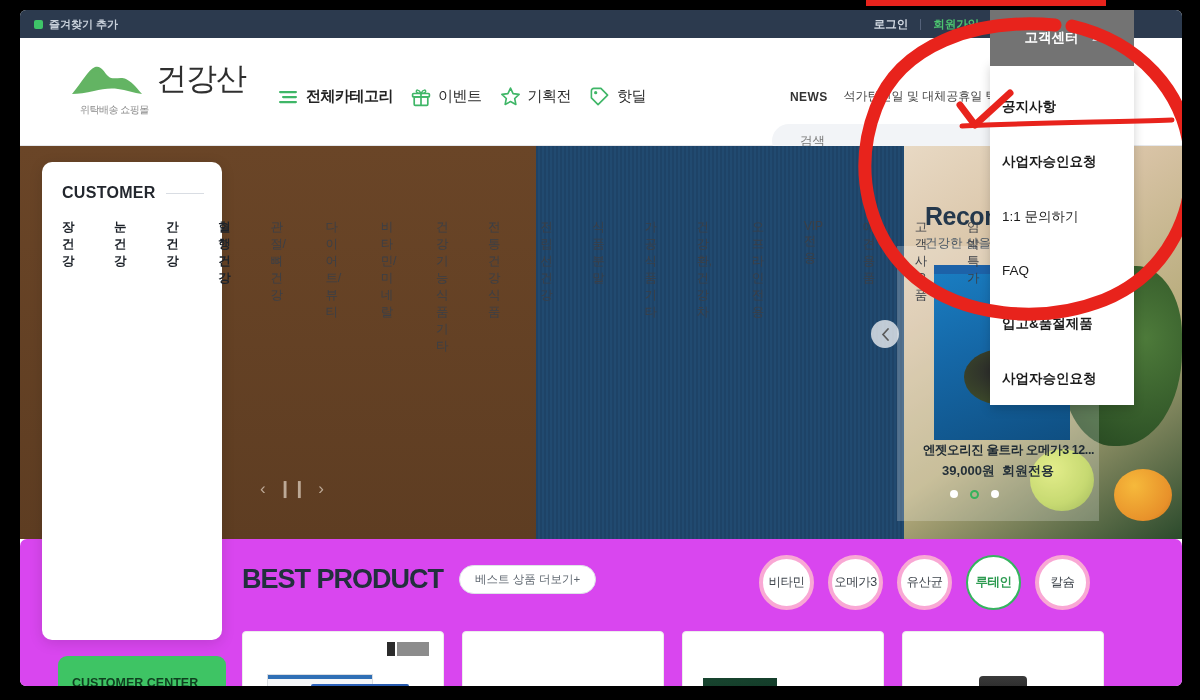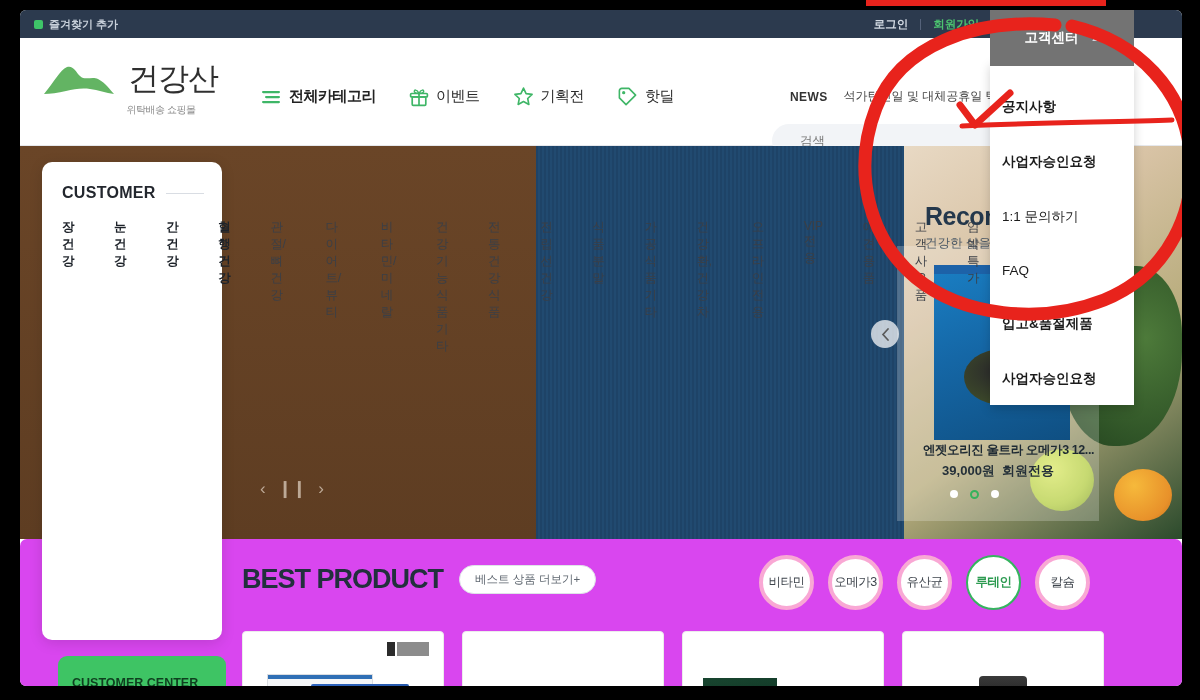--- a/index.html
+++ b/index.html
@@ -60,26 +60,26 @@
     padding: 7px 12px; font-size: 13.5px; color: #1c1c1c;
     font-weight: bold; white-space: nowrap; margin-top: 23px;
   }
   .cc-menu .mi.thin { font-weight: normal; }
 
   
   .header {
     position: absolute; left: 0; top: 28px; width: 1162px; height: 108px;
     background: #fff; border-bottom: 1px solid #e6e8ec;
   }
-  .logo { position: absolute; left: 20px; top: 20px; width: 230px; text-align: center; }
+  .logo { position: absolute; left: 48px; top: 20px; width: 230px; }
   .logo-row { display:flex; align-items:flex-end; gap: 10px; }
   .logo-name { font-size: 31px; color: #2f2f2f; font-weight: normal; letter-spacing: -1px; }
   .logo-tag { margin-top: 3px; margin-left: 12px; font-size: 10px; color: #8c8c8c; letter-spacing: -0.5px;}
 
-  .mainnav { position: absolute; left: 242px; top: 48px; display: flex; align-items: center; gap: 33px; }
+  .mainnav { position: absolute; left: 259px; top: 48px; display: flex; align-items: center; gap: 18px; }
   .nav-item { display: flex; align-items: center; gap: 7px; font-size: 15px; color: #222; font-weight: bold; letter-spacing:-0.5px;}
   .nav-item.light { font-weight: normal; color:#2b2b2b; }
 
   .newsbar {
     position: absolute; left: 770px; top: 50px;
     display: flex; align-items: center; gap: 16px;
     font-size: 12px; color: #3b3b3b; width: 330px; overflow: hidden;
   }
   .news-label { font-weight: bold; color:#333; letter-spacing: .4px; }
   .news-text { white-space: nowrap; color:#444; }

